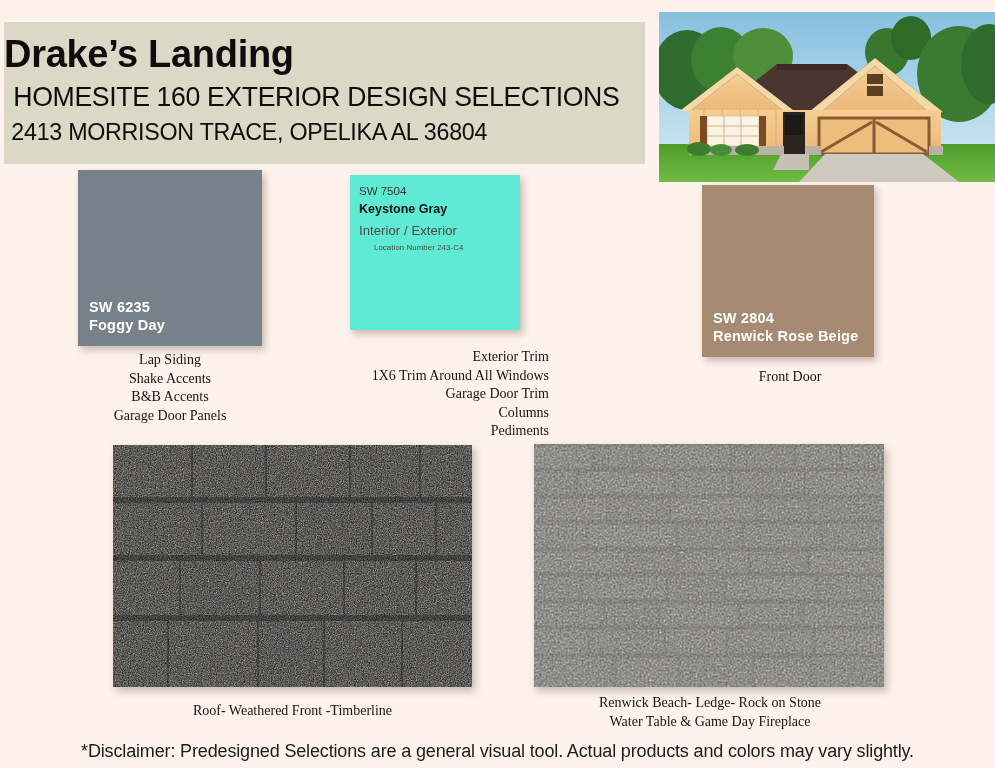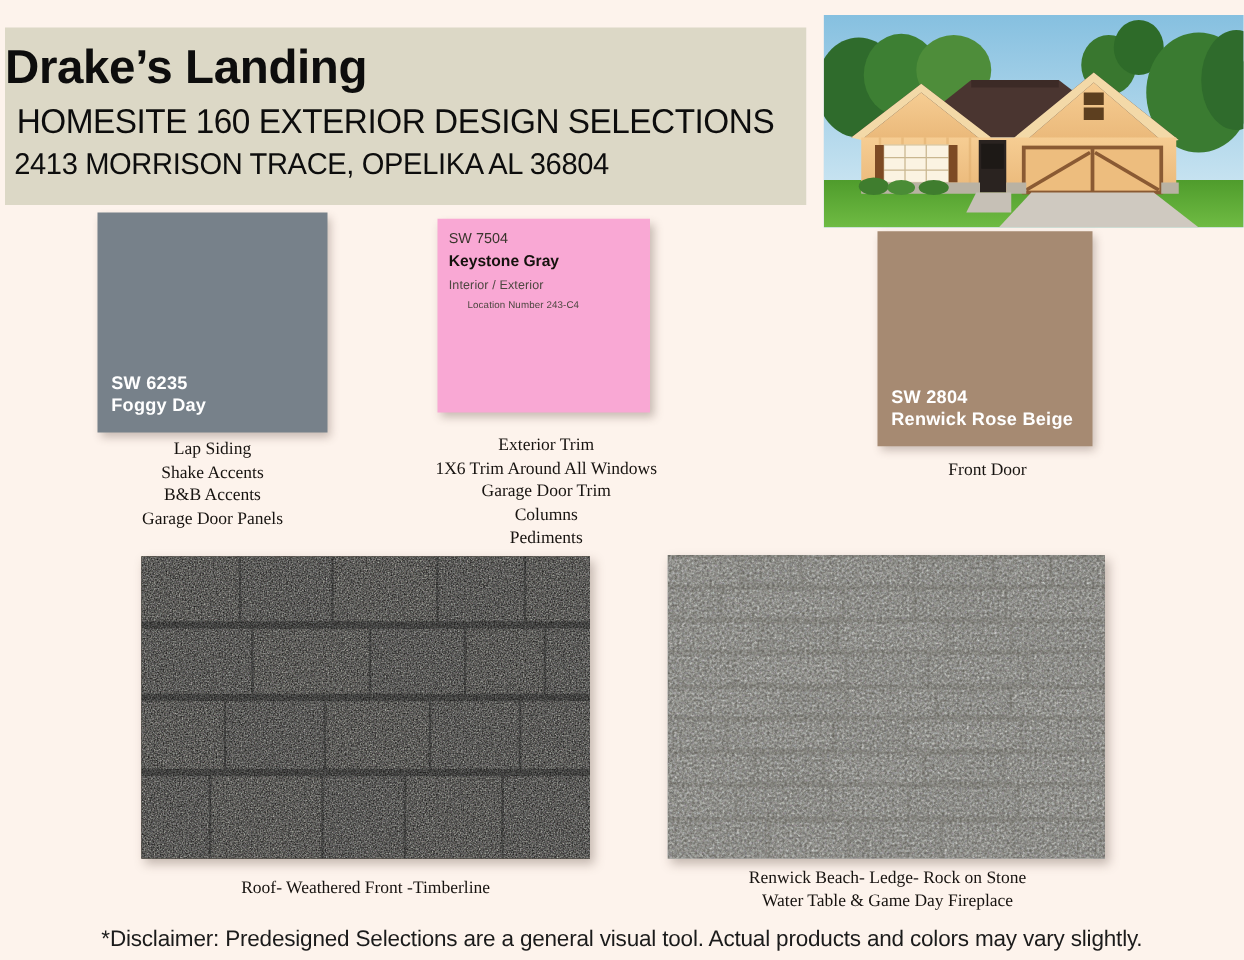--- a/index.html
+++ b/index.html
@@ -69,21 +69,21 @@
     box-shadow: 3px 4px 7px rgba(90,70,60,0.33);
   }
   .swatch-foggy {
     left: 78px; top: 170px;
     width: 184px; height: 176px;
     background: #77818a;
   }
   .swatch-keystone {
     left: 350px; top: 175px;
     width: 170px; height: 155px;
-    background: #f9a8d4;
+    background: #5eead4;
   }
   .swatch-renwick {
     left: 702px; top: 185px;
     width: 172px; height: 172px;
     background: #a68a72;
   }
   .sw-label-bottom {
     position: absolute;
     left: 11px; bottom: 12px;
     color: #ffffff;
@@ -92,34 +92,34 @@
   .sw-code { font-size: 14.5px; font-weight: bold; display: block; letter-spacing: 0.2px; }
   .sw-name { font-size: 14.5px; font-weight: bold; display: block; letter-spacing: 0.2px; }
   .sw-label-top {
     position: absolute;
     left: 9px; top: 9px;
     color: #2a2722;
     line-height: 1.35;
   }
   .sw-code-dark { font-size: 11.5px; display: block; color: #3a352d; }
   .sw-name-dark { font-size: 12.5px; font-weight: bold; display: block; color: #15120e; margin-top: 1px; }
-  .sw-meta { font-size: 10px; display: block; color: #4d4740; margin-top: 5px; letter-spacing: 0.1px; }
+  .sw-meta { font-size: 13px; display: block; color: #4d4740; margin-top: 5px; letter-spacing: 0.1px; }
   .sw-meta2 { font-size: 7.8px; display: block; color: #4d4740; margin-top: 3px; letter-spacing: 0.1px; padding-left: 15px; }
 
   
   .caption-list {
     position: absolute;
     text-align: center;
     font-family: "Liberation Serif", serif;
     font-size: 14px;
     color: #171310;
     line-height: 1.33;
   }
   .cap-foggy    { left: 58px;  top: 351px; width: 224px; }
-  .cap-keystone { left: 325px; top: 348px; width: 224px; }
+  .cap-keystone { left: 325px; top: 348px; width: 224px; text-align: right; }
   .cap-renwick  { left: 700px; top: 368px; width: 180px; }
 
   
   .texture {
     position: absolute;
     box-shadow: 3px 4px 8px rgba(90,70,60,0.35);
     overflow: hidden;
   }
   .tex-roof  { left: 113px; top: 445px; width: 359px; height: 242px; background: #4a4336; }
   .tex-stone { left: 534px; top: 444px; width: 350px; height: 243px; background: #cfd2d0; }

